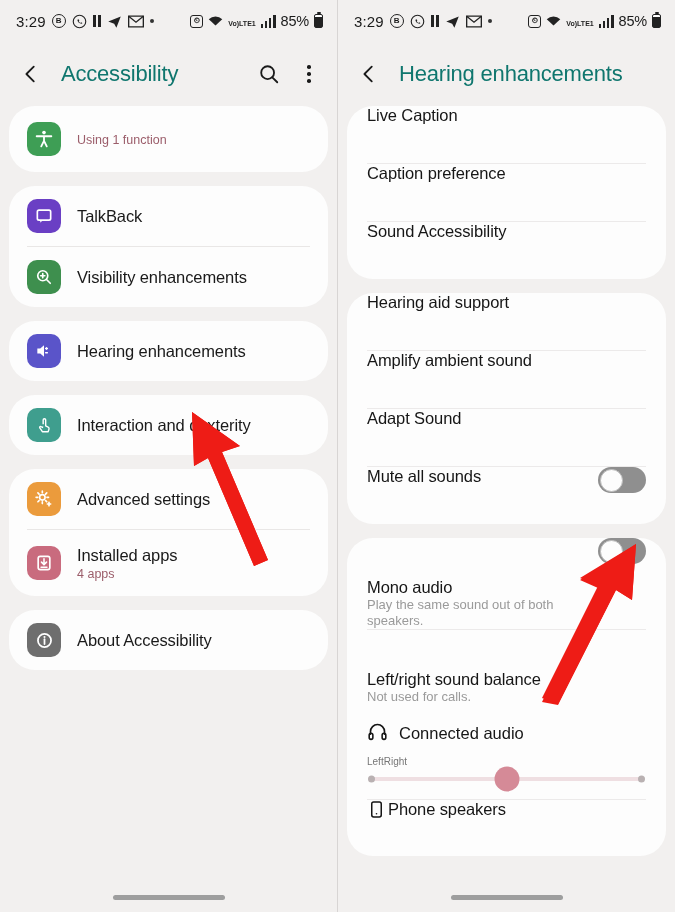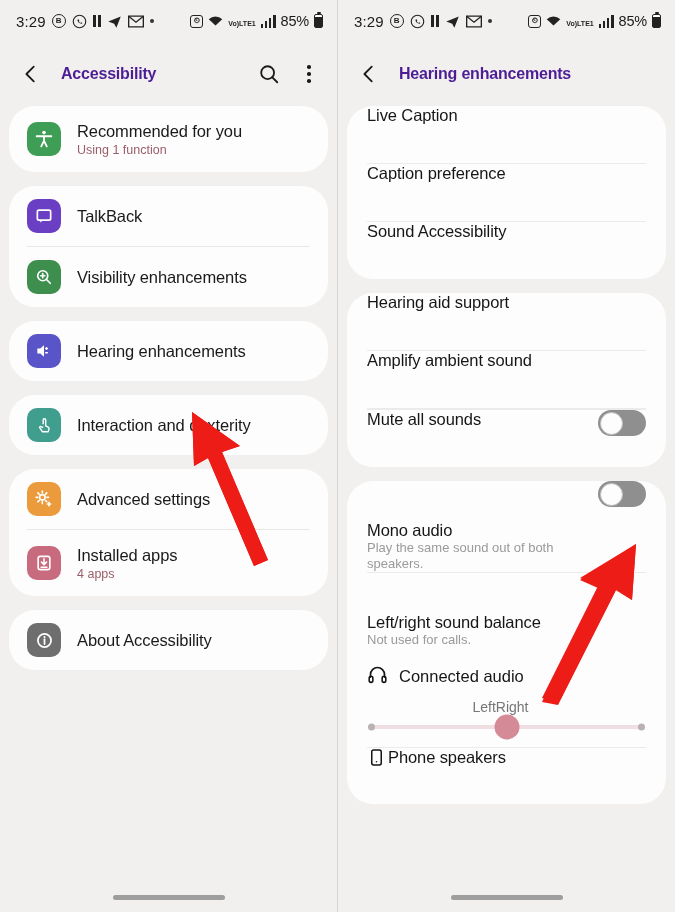--- a/index.html
+++ b/index.html
@@ -59,21 +59,21 @@
   
   .appbar {
     height: 64px; display: flex; align-items: center;
     padding: 0 16px 0 18px;
   }
   .back-chevron {
     width: 26px; height: 26px; flex: none;
     display: inline-flex; align-items: center; justify-content: center;
   }
   .appbar-title {
-    font-size: 16px; font-weight: bold; color: #4c1d95;
+    font-size: 22px; font-weight: normal; color: #0f766e;
     margin-left: 17px; letter-spacing: -.2px; white-space: nowrap;
   }
   .appbar-actions { margin-left: auto; display: flex; align-items: center; gap: 16px; }
   .icon-btn { width: 24px; height: 24px; display:inline-flex; align-items:center; justify-content:center; }
   .kebab { display: flex; flex-direction: column; gap: 3.5px; align-items: center; }
   .kebab i { width: 3.6px; height: 3.6px; border-radius: 50%; background: #1a1a1a; }
 
   
   .scroll { padding: 0 9px; }
   .card {
@@ -113,22 +113,22 @@
   .toggle .knob {
     position: absolute; top: 1.5px; left: 1.5px;
     width: 23px; height: 23px; border-radius: 50%;
     background: #fdfdfd; border: 1px solid #bdbdbd;
   }
 
   
   .slider-head { display:flex; align-items:center; padding: 16px 20px 0 20px; gap: 11px; }
   .slider-head .s-title { font-size: 16.5px; color: #161616; font-weight: normal; }
   .slider-labels {
-    display:flex; justify-content: center; padding: 10px 20px 0 8px;
-    font-size: 14px; color: #767676;
+    display:flex; justify-content: flex-start; padding: 10px 20px 0 20px;
+    font-size: 10px; color: #767676;
   }
   .slider-track-wrap { padding: 10px 22px 18px 22px; position: relative; }
   .slider-track { height: 4px; background: #efdfe2; border-radius: 2px; position: relative; }
   .slider-endcap { position:absolute; top:50%; transform: translateY(-50%); width: 7px; height:7px; border-radius:50%; background:#b9b1b2; }
   .slider-endcap.l { left: -1px; } .slider-endcap.r { right: -1px; }
   .slider-thumb {
     position: absolute; top: 50%; left: 50%;
     transform: translate(-50%, -50%);
     width: 25px; height: 25px; border-radius: 50%; background: #d58a97;
   }
@@ -228,21 +228,20 @@
 
       <div class="card">
         <div class="row withsub">
           <span class="row-icon" style="background:#3e9e55">
             <svg width="22" height="22" viewBox="0 0 24 24">
                 <circle cx="12" cy="5" r="2" fill="#fff"></circle>
                 <path d="M4 9h16M12 9v5M12 14l-3 6M12 14l3 6" stroke="#fff" stroke-width="2" stroke-linecap="round" fill="none"></path>
               </svg>
           </span>
           <span class="row-txt">
-            <span class="row-title">Recommended for you</span>
             <span class="row-sub">Using 1 function</span>
           </span>
         </div>
       </div>
 
       <div class="card">
         <div class="row">
           <span class="row-icon" style="background:#6a3fc4">
             <svg width="20" height="20" viewBox="0 0 24 24">
                 <rect x="4" y="5" width="16" height="12" rx="2" fill="none" stroke="#fff" stroke-width="2"></rect>
@@ -440,20 +439,25 @@
             <span class="r-title">Hearing aid support</span>
           </span>
         </div>
         <div class="r-divider"></div>
         <div class="r-row">
           <span class="r-txt">
             <span class="r-title">Amplify ambient sound</span>
           </span>
         </div>
         <div class="r-divider"></div>
+        <div class="r-row">
+          <span class="r-txt">
+            <span class="r-title">Adapt Sound</span>
+          </span>
+        </div>
         <div class="r-divider"></div>
         <div class="r-row">
           <span class="r-txt">
             <span class="r-title">Mute all sounds</span>
           </span>
           <span class="toggle">
               <span class="knob"></span>
             </span>
         </div>
       </div>

